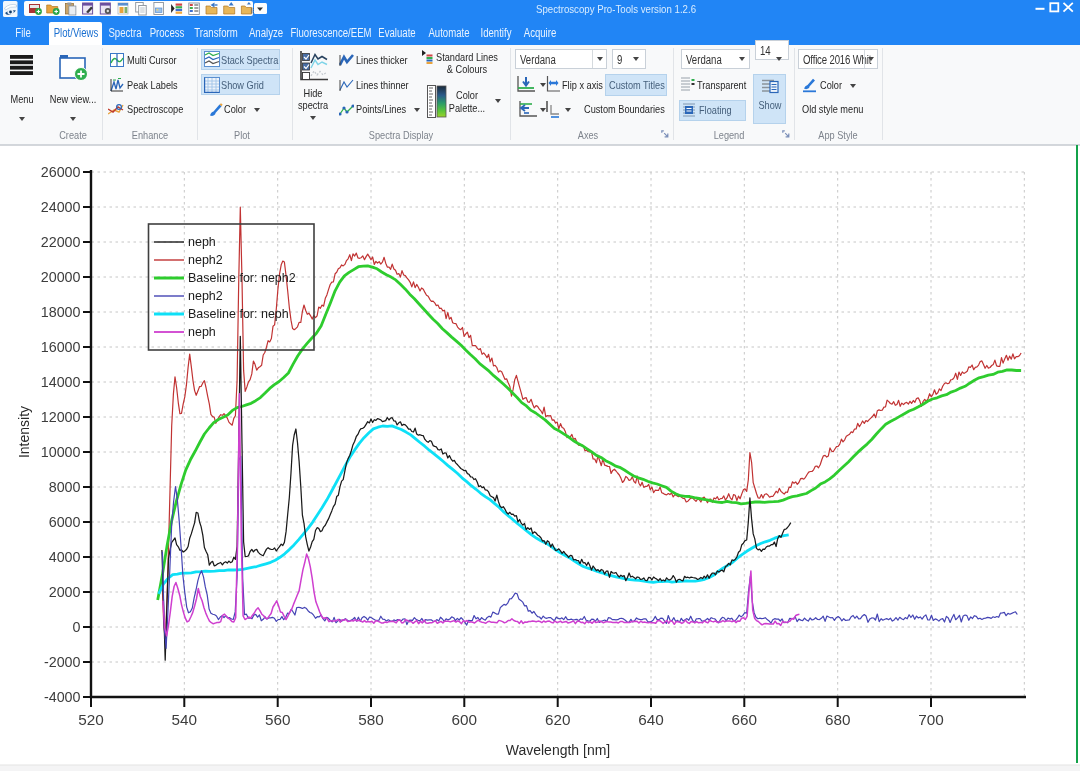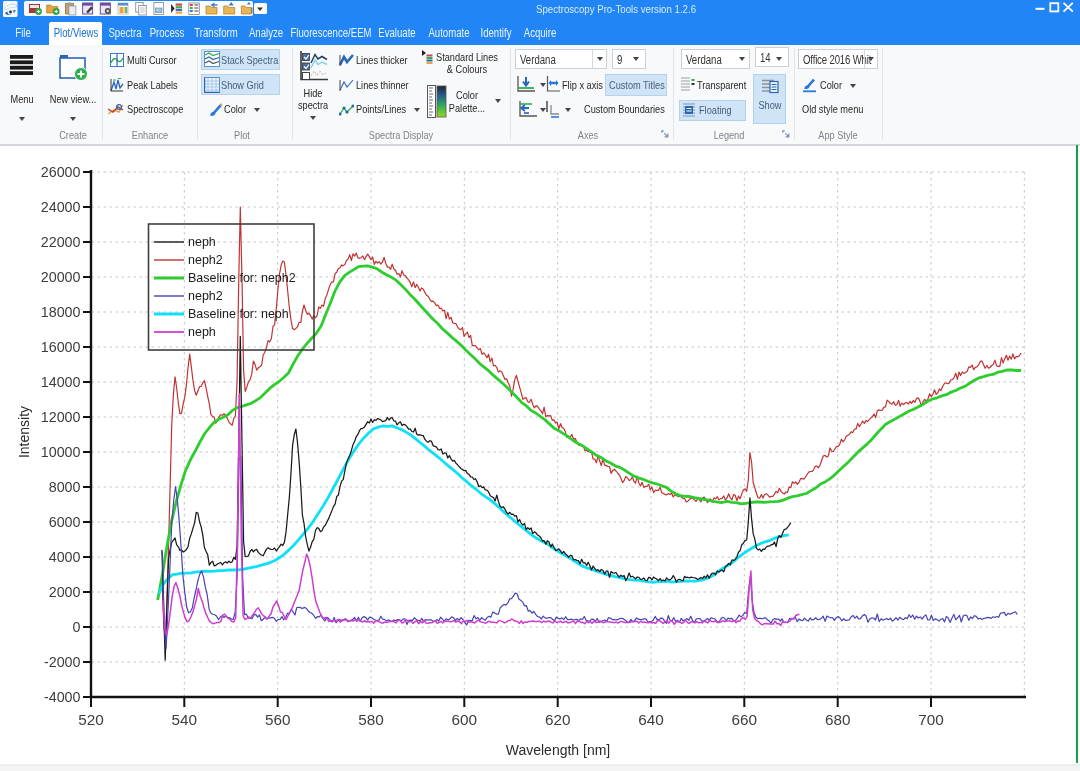--- a/index.html
+++ b/index.html
@@ -350,21 +350,21 @@
 <path d="M2,1V12" stroke="#555" stroke-width="1.6"></path>
 <path d="M6,5 V14 H14" stroke="#888" stroke-width="1.3" fill="none"></path>
 <path d="M6,17 h8" stroke="#2a78d8" stroke-width="1.6"></path>
 </svg>
 <div class="arr" style="left:568px;top:109.5px;z-index:3"></div>
 <div class="btxt" style="left:584px;top:109px;z-index:3">Custom Boundaries</div>
 <div class="combo" style="left:681px;top:49px;width:69px;z-index:3">
       <span>Verdana</span>
     </div>
 <div class="arr" style="left:742px;top:59px;z-index:3"></div>
-<div class="combo" style="left:755px;top:47px;width:16px;z-index:3">
+<div class="combo" style="left:755px;top:40px;width:16px;z-index:3">
       <span>14</span>
     </div>
 <div class="arr" style="left:778.5px;top:59px;z-index:3"></div>
 <svg class="abs" style="left:680px;top:76px;z-index:3" width="15" height="17" viewBox="0 0 15 17">
 <path d="M1,2h9M1,5h9M1,8h9M1,11h9M1,14h9" stroke="#b8bec5" stroke-width="1.6"></path>
 <path d="M11.5,4h3" stroke="#2fae4e" stroke-width="2"></path>
 <path d="M11.5,8h3" stroke="#333" stroke-width="2"></path>
 </svg>
 <div class="btxt" style="left:697px;top:84.5px;z-index:3">Transparent</div>
 <div class="abs hl" style="left:679px;top:99.5px;width:67px;height:21px;z-index:3"></div>

